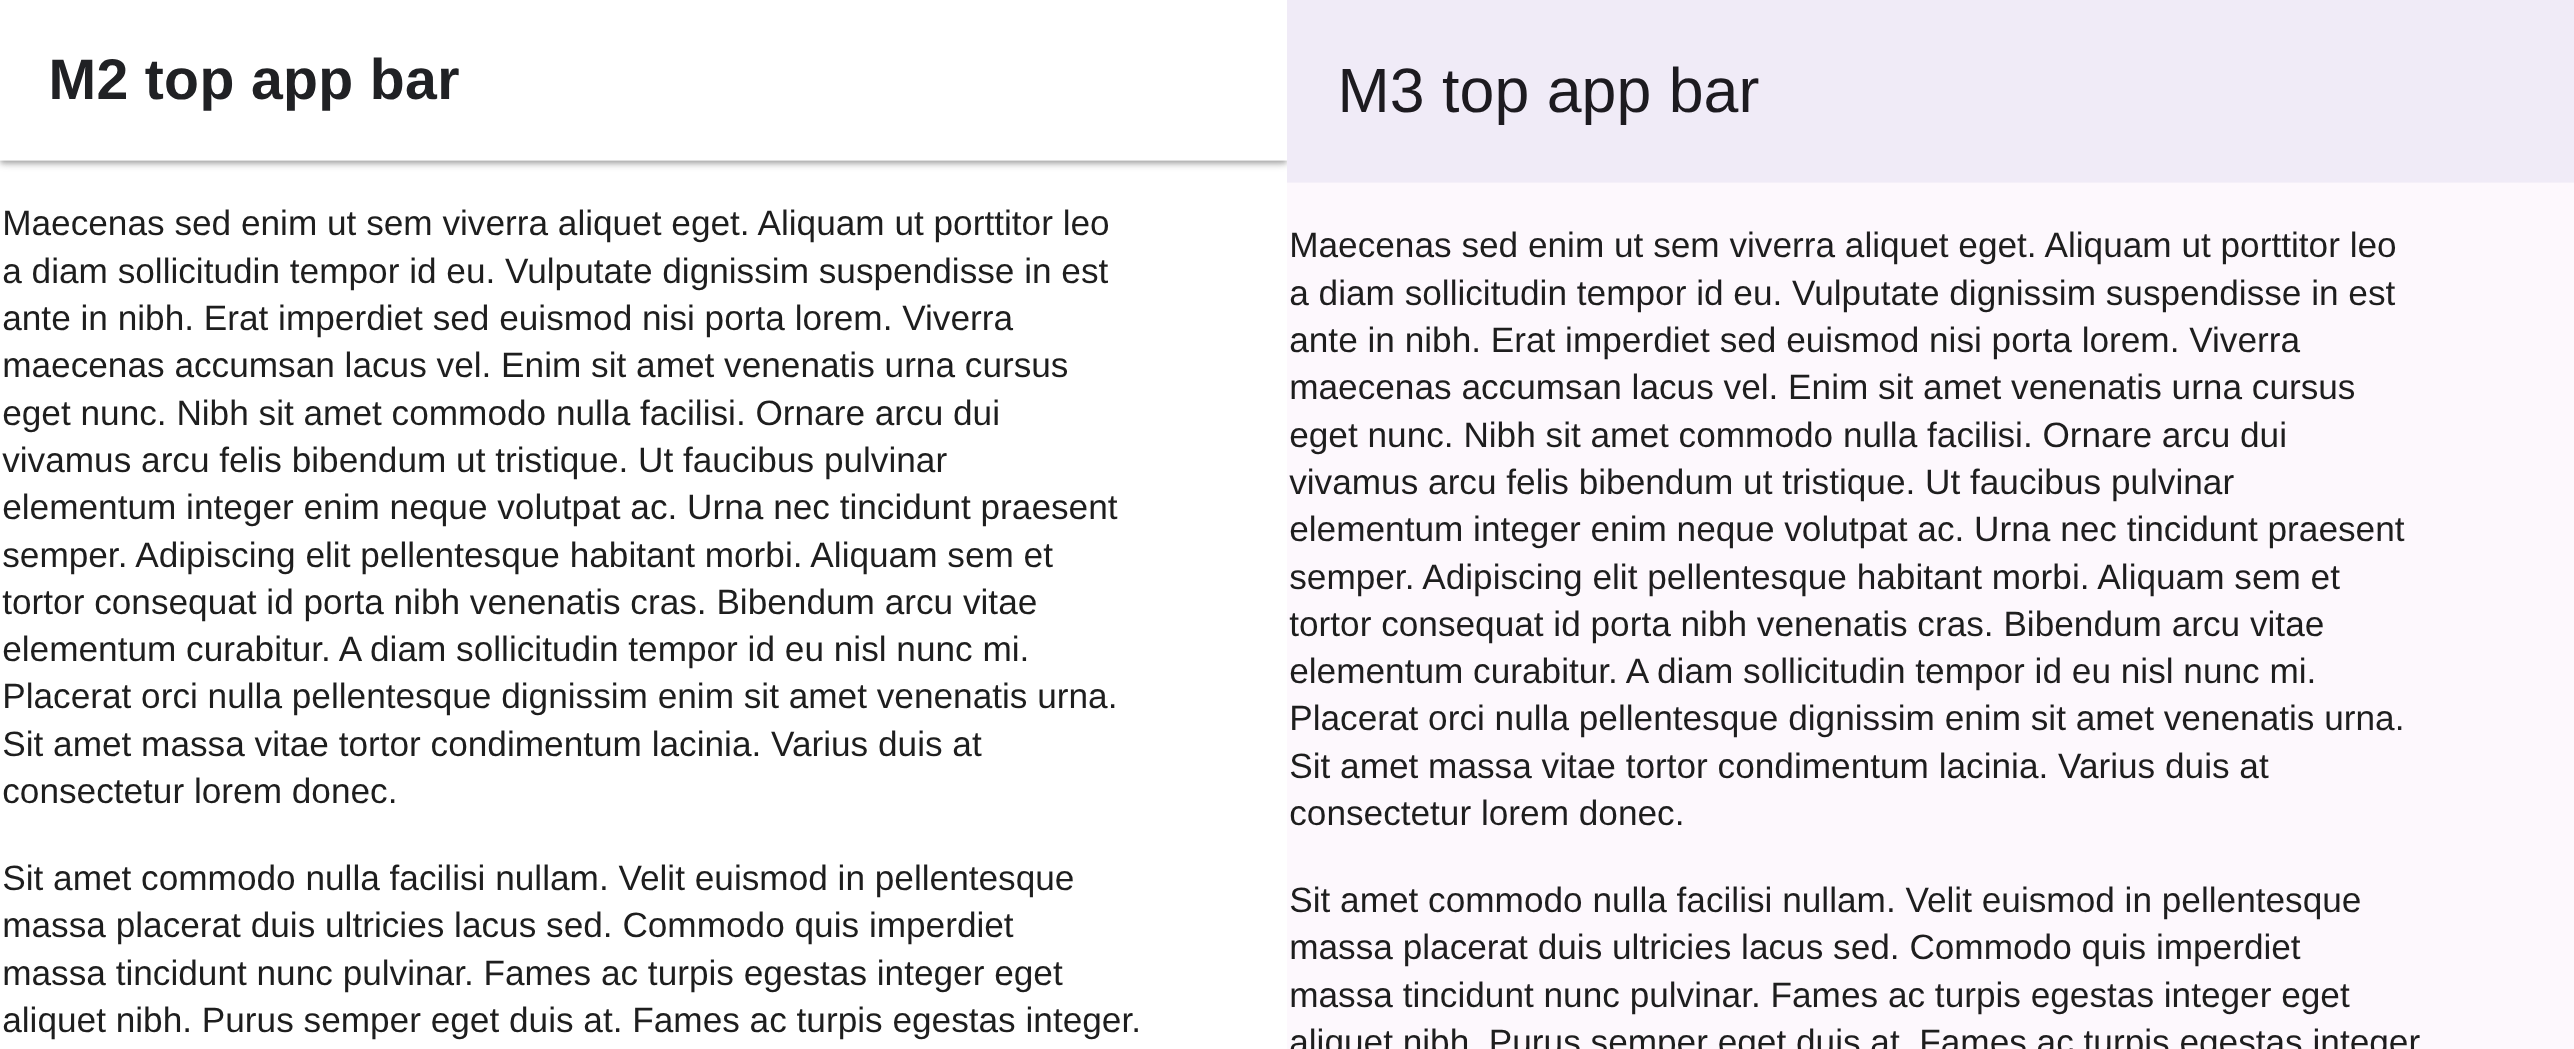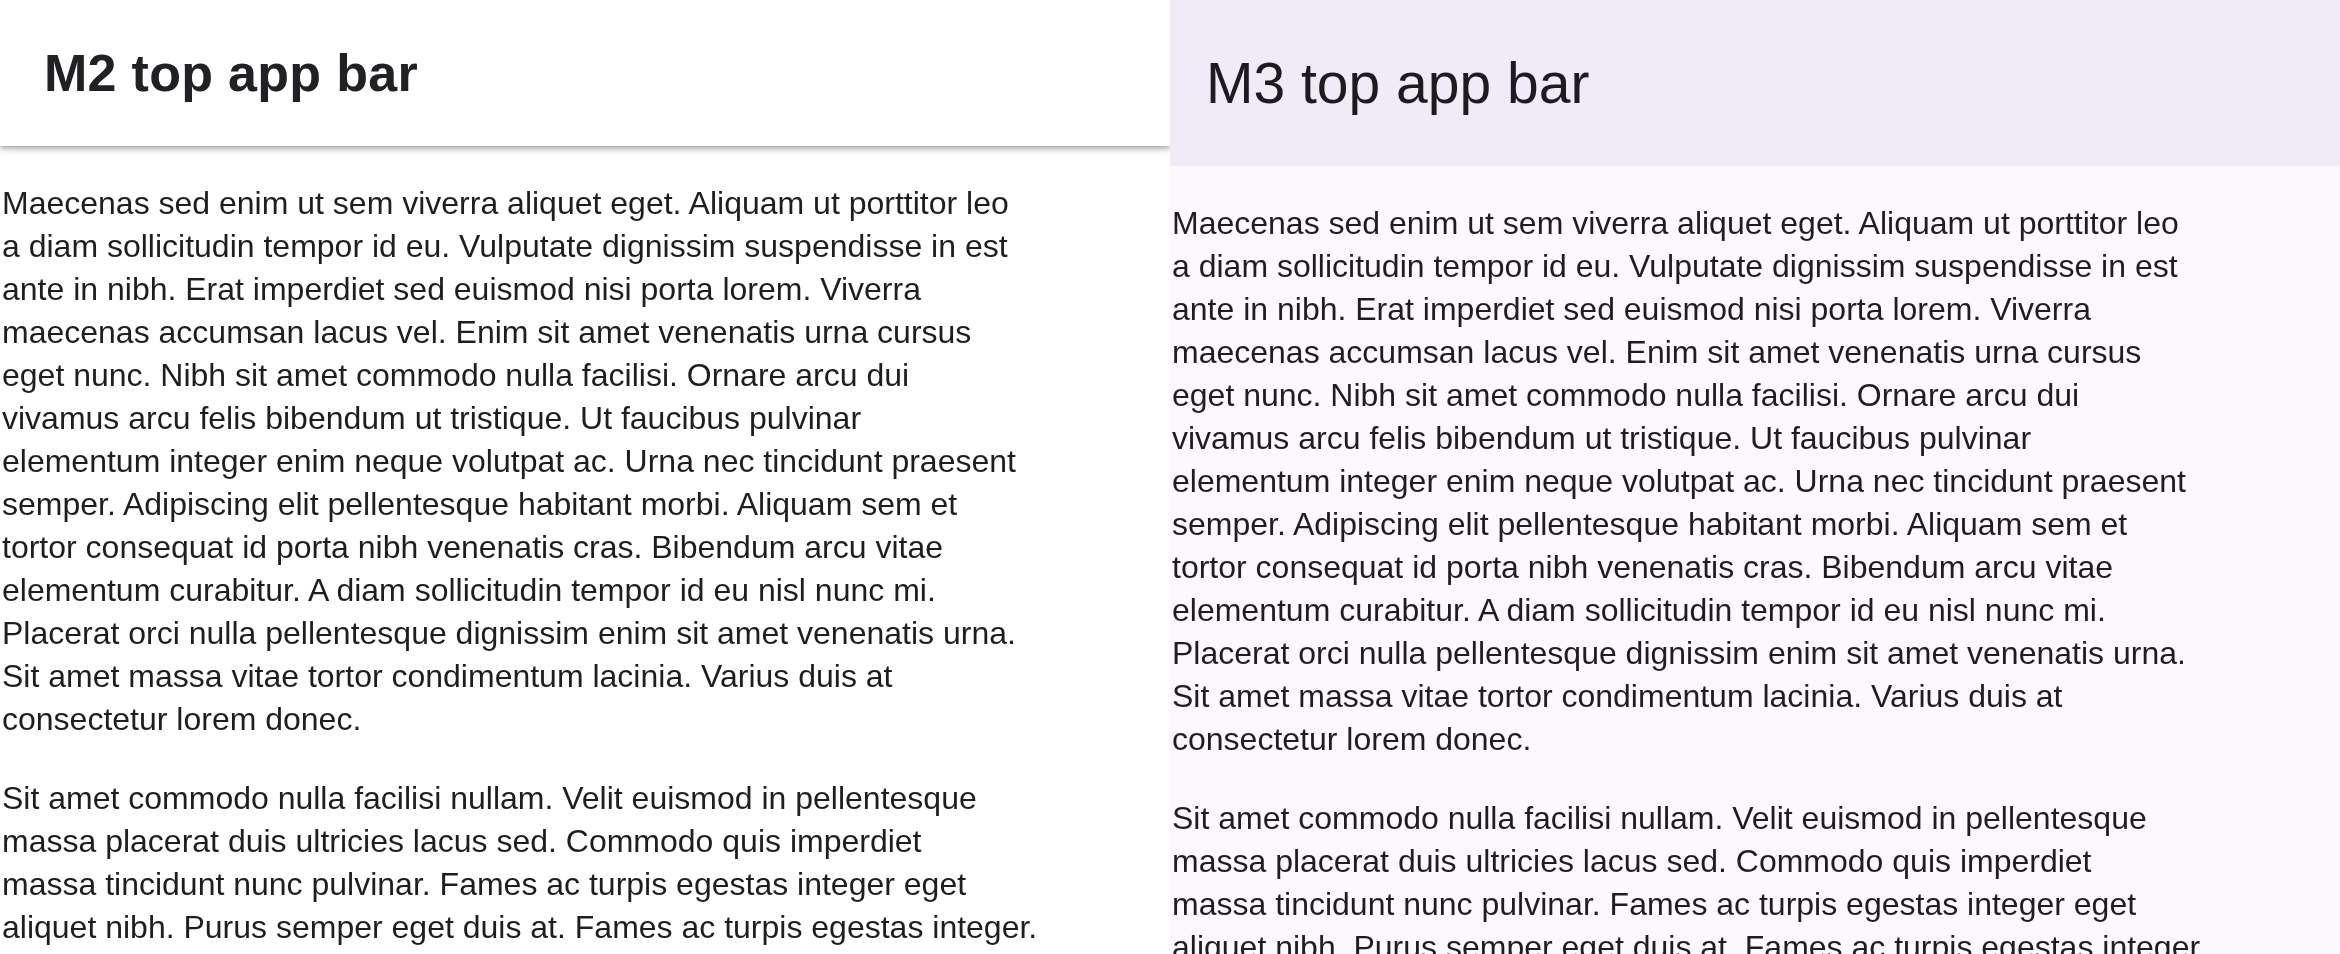--- a/index.html
+++ b/index.html
@@ -35,21 +35,21 @@
     background: var(--m2-bar-bg, #ffffff);
     padding-left: 44px;
     z-index: 2;
     box-shadow: 0 2px 4px -1px rgba(0,0,0,0.2),
                 0 4px 5px 0 rgba(0,0,0,0.14),
                 0 1px 10px 0 rgba(0,0,0,0.12);
   }
   .appbar-m3 {
     height: 166px;
     background: var(--m3-bar-bg, #f0ebf7);
-    padding-left: 36px;
+    padding-left: 46px;
   }
   .title {
     margin: 0;
     white-space: nowrap;
   }
   .title-m2 {
     font-size: 52px;
     font-weight: 700;
     letter-spacing: 0.3px;
     color: var(--m2-title-color, #202124);

